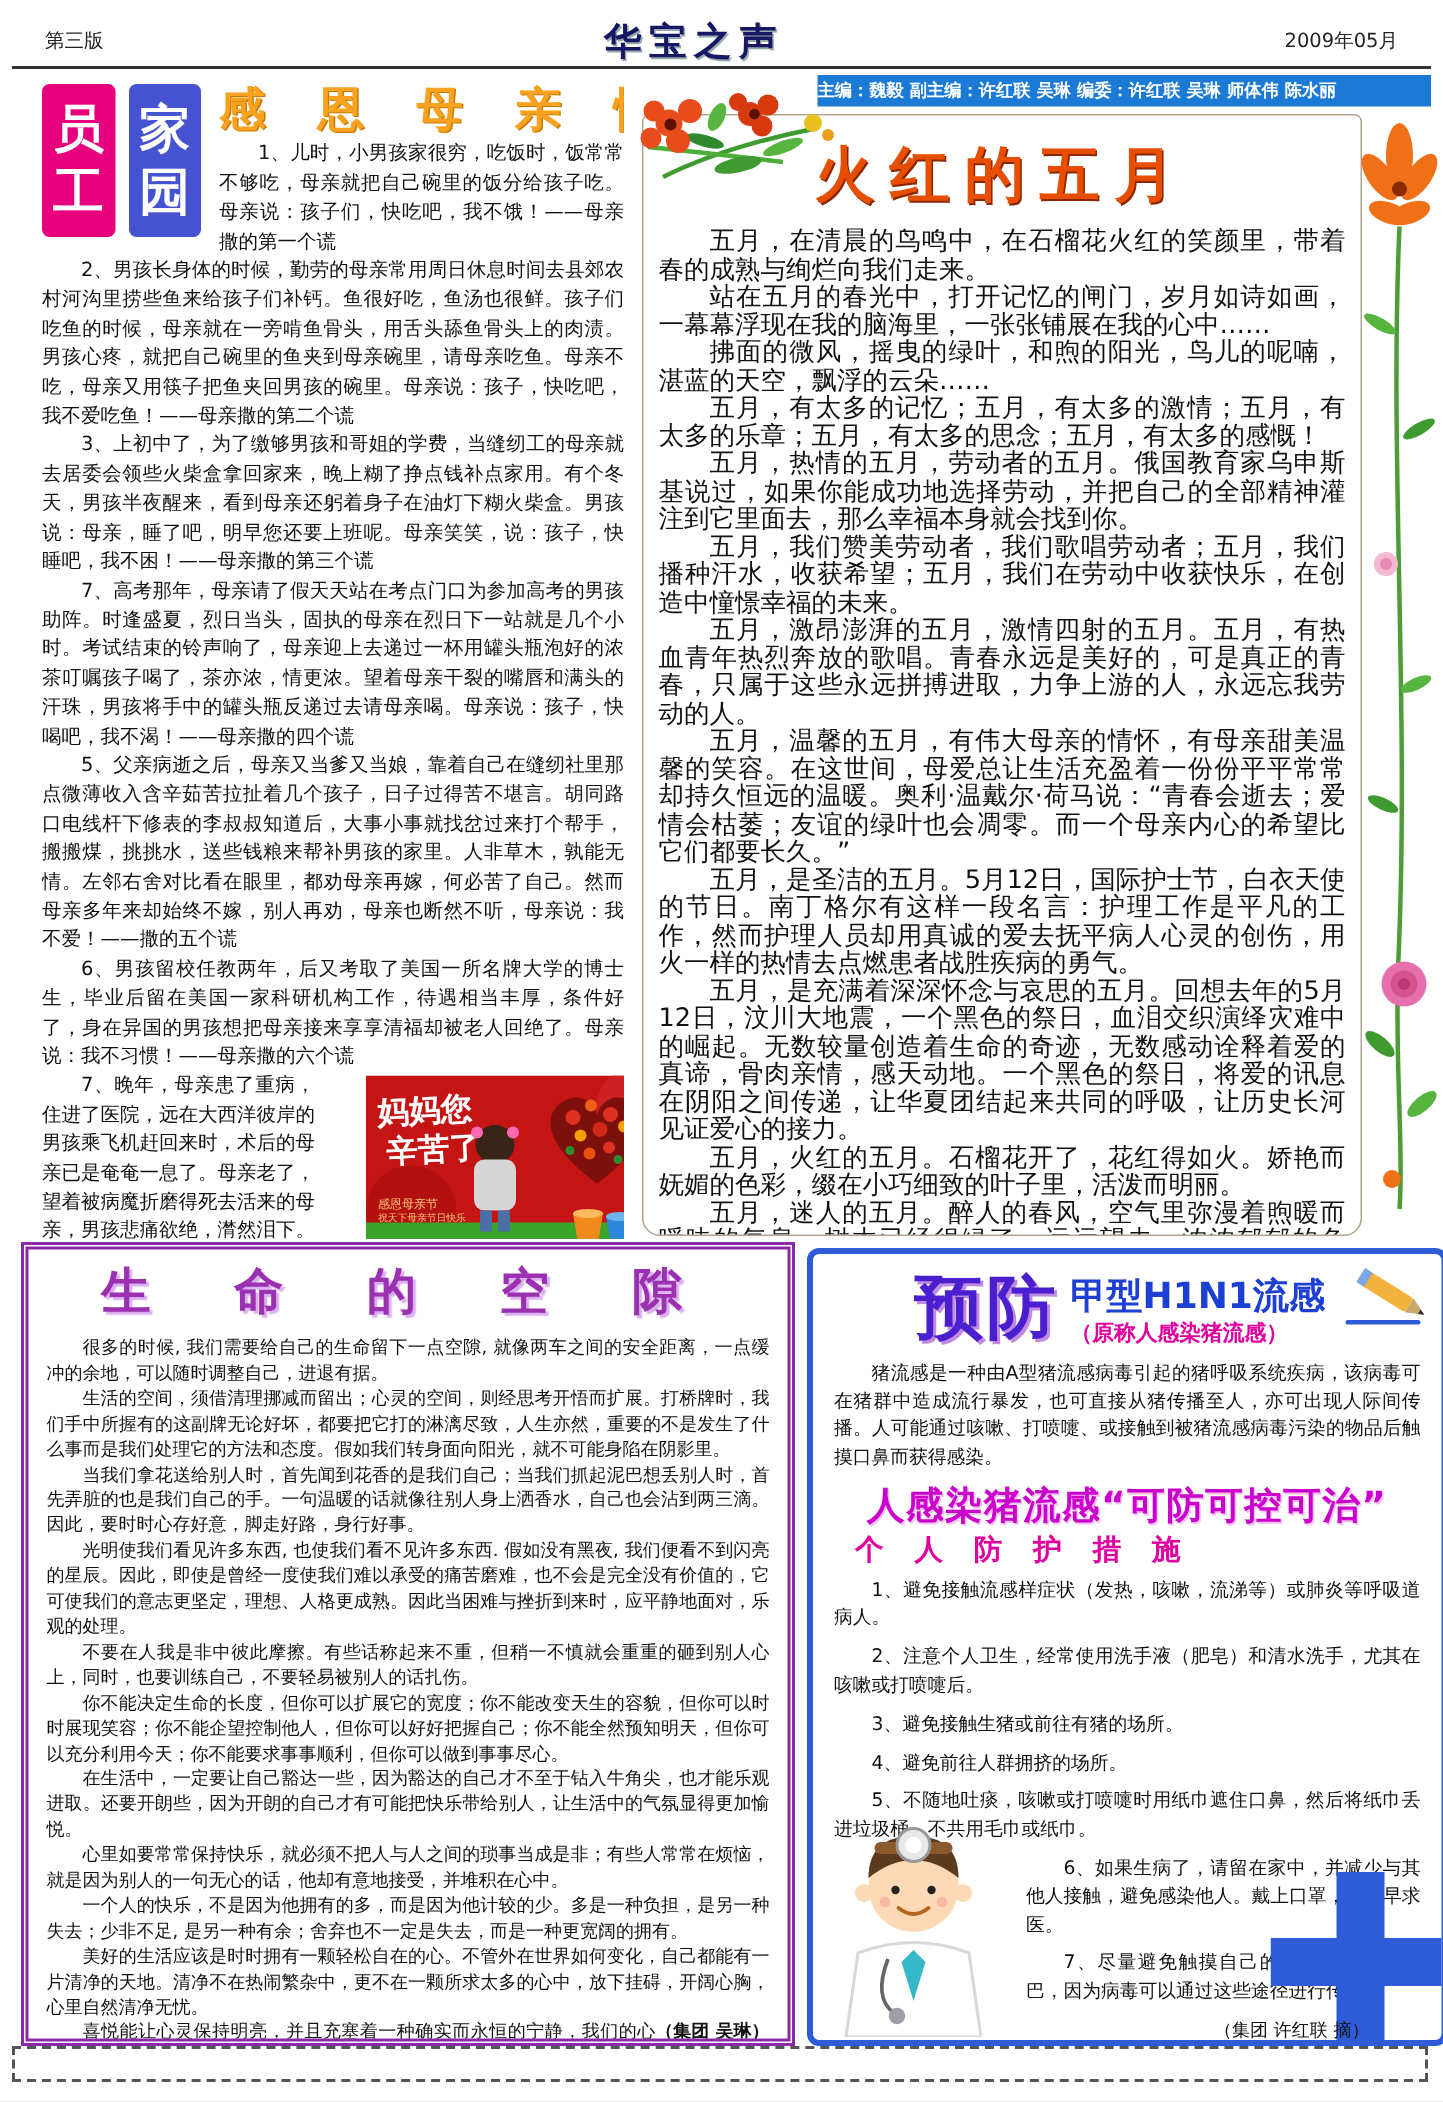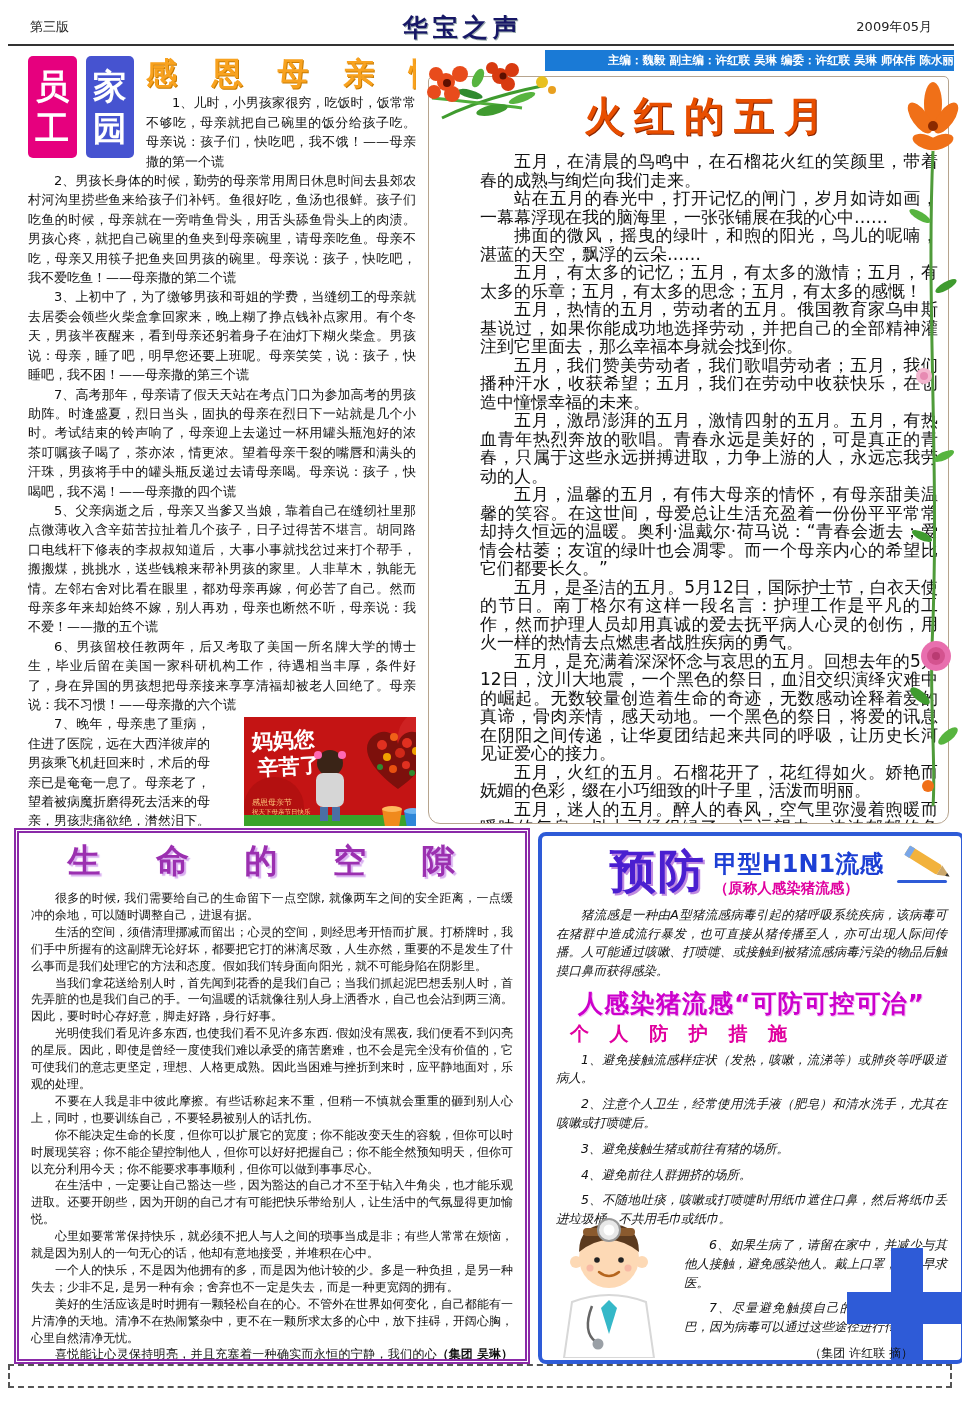--- a/index.html
+++ b/index.html
@@ -7,38 +7,38 @@
         font-family:"DejaVu Sans","Liberation Sans",sans-serif;color:#111;overflow:hidden;}
 
   
   .hdr{position:absolute;top:12px;left:30px;right:30px;height:30px;
        display:flex;align-items:center;justify-content:space-between;font-size:13px;color:#222;}
   .masthead{font-family:"DejaVu Serif","Liberation Serif",serif;font-weight:bold;
             font-size:25px;color:#171766;letter-spacing:5px;text-shadow:1px 1px 0 #9aa;}
   .hdr-rule{position:absolute;top:44px;left:8px;right:8px;border-top:2px solid #333;}
 
   .editors{position:absolute;left:545px;top:50px;width:409px;height:21px;background:#1a7ad6;
-           color:#fff;font-size:11.5px;font-weight:bold;text-align:right;line-height:21px;white-space:nowrap;overflow:hidden;}
+           color:#fff;font-size:11.5px;font-weight:bold;text-align:left;line-height:21px;white-space:nowrap;overflow:hidden;}
 
   
   .tl{position:absolute;left:28px;top:54px;width:388px;max-height:772px;overflow:hidden;
       font-size:13px;line-height:19.4px;text-align:justify;}
   .logo{float:left;width:106px;height:102px;display:flex;gap:9px;margin:2px 12px 4px 0;}
   .blk{flex:1;border-radius:5px;color:#fff;font-weight:bold;font-size:34px;line-height:1.25;
        display:flex;flex-direction:column;align-items:center;justify-content:center;}
   .blk-pink{background:#e6007e;}
   .blk-blue{background:#4653d0;}
   .tl-title{margin:10px 0 10px;font-size:31px;color:#f8a21f;letter-spacing:12px;font-weight:bold;
             text-shadow:1px 1px 0 #c87b00;white-space:nowrap;}
   .tl p{margin:0;text-indent:2em;}
   .mom{float:right;width:198px;height:114px;margin:3px 0 2px 8px;}
 
   
   .tr-panel{position:absolute;left:428px;top:76px;width:478px;height:746px;
-            border:1px solid #b6a48e;border-radius:5px 5px 12px 12px;overflow:hidden;background:#fff;padding-left:41px;}
+            border:1px solid #b6a48e;border-radius:5px 5px 12px 12px;overflow:hidden;background:#fff;}
   .tr-title{text-align:center;font-size:40px;font-weight:bold;color:#e84e00;letter-spacing:10px;
             margin:12px 0 8px;text-shadow:1px 1px 0 #8b2500;}
   .tr-body{padding:0 10px;font-size:17px;line-height:18.5px;text-align:justify;}
   .tr-body p{margin:0;text-indent:2em;}
   .attr-fl{float:right;font-weight:bold;font-size:12px;text-indent:0;}
   .flowers-tl{position:absolute;left:422px;top:58px;width:152px;height:76px;z-index:3;}
   .strip{position:absolute;left:906px;top:56px;width:54px;height:762px;}
 
   
   .bl-box{position:absolute;left:14px;top:828px;width:506px;height:526px;
@@ -50,21 +50,21 @@
 
   
   .br-box{position:absolute;left:538px;top:832px;width:419px;height:524px;
           border:4px solid #2e5bd7;border-radius:8px;overflow:hidden;background:#fff;}
   .flu-hdr{display:flex;justify-content:center;align-items:flex-start;gap:8px;margin:14px 30px 8px 20px;}
   .flu-big{font-size:46px;font-weight:bold;color:#4a1fd0;line-height:.95;
            text-shadow:2px 2px 0 #c08be0;letter-spacing:2px;}
   .flu-sub{font-size:24px;font-weight:bold;color:#1d3fd4;line-height:1.2;}
   .flu-note{font-size:14.5px;font-weight:bold;color:#e0009f;}
   .flu-body{padding:0 14px;font-size:12.5px;line-height:18.8px;text-align:justify;}
-  .flu-body p{margin:0 0 7px;text-indent:2em;font-style:italic;}
+  .flu-body p{margin:0 0 7px;text-indent:2em;}
   .slogan{text-align:center;color:#cc00cc;font-size:25px;font-weight:bold;margin:14px 0 10px;
           letter-spacing:1px;text-shadow:1px 1px 0 #f2c2f2;}
   .measures{color:#e0009f;font-size:19px;font-weight:bold;letter-spacing:7px;margin:2px 0 8px 14px;}
   .beside-doc{margin-left:128px !important;}
   .doctor{position:absolute;left:4px;bottom:2px;width:126px;height:148px;}
   .plus{position:absolute;right:-6px;bottom:-8px;width:120px;height:120px;z-index:0;}
   .flu-attr{font-weight:normal;font-size:12px;text-align:right;margin:2px 34px 0 128px;position:relative;z-index:1;}
   .pencil{position:absolute;right:4px;top:4px;width:64px;height:46px;}
 
   

